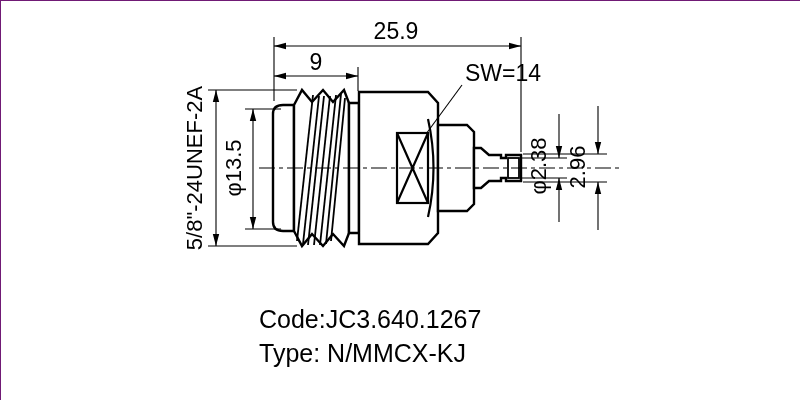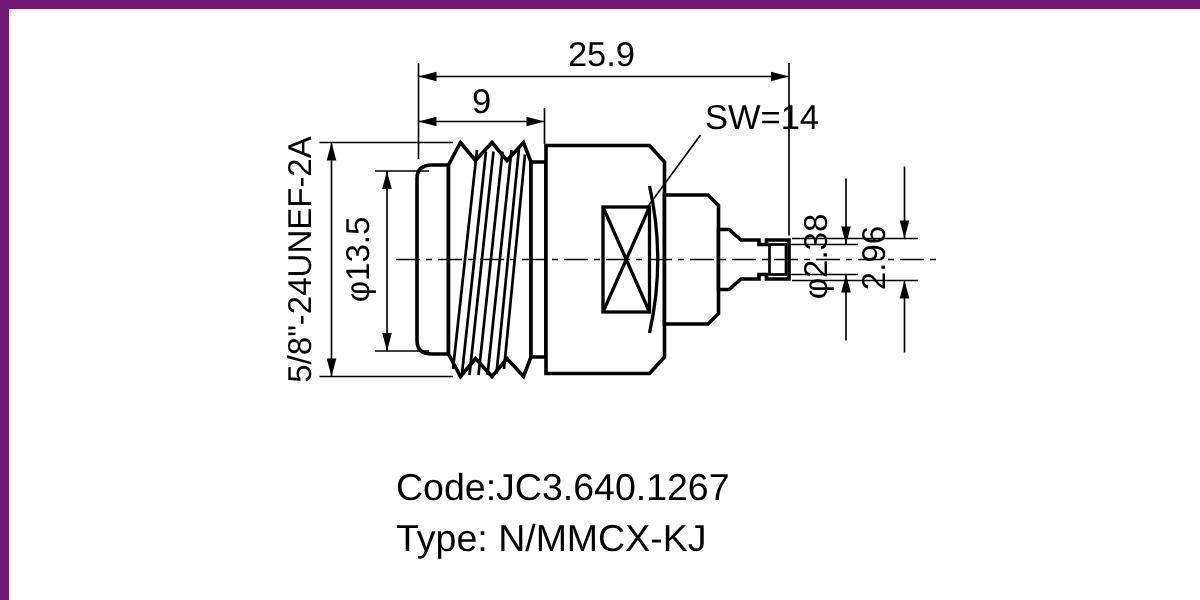--- a/index.html
+++ b/index.html
@@ -8,21 +8,21 @@
     width: 800px;
     height: 400px;
     overflow: hidden;
     background: #ffffff;
   }
   .canvas {
     position: relative;
     width: 800px;
     height: 400px;
     box-sizing: border-box;
-    border: 6px solid #701a75;
+    border: 1px solid #701a75;
     background: #ffffff;
     font-family: "Liberation Sans", "DejaVu Sans", sans-serif;
   }
   svg { display: block; }
   .dim-text {
     font-family: "Liberation Sans", "DejaVu Sans", sans-serif;
     font-size: 23px;
   }
   .dim-text-rot {
     font-family: "Liberation Sans", "DejaVu Sans", sans-serif;

